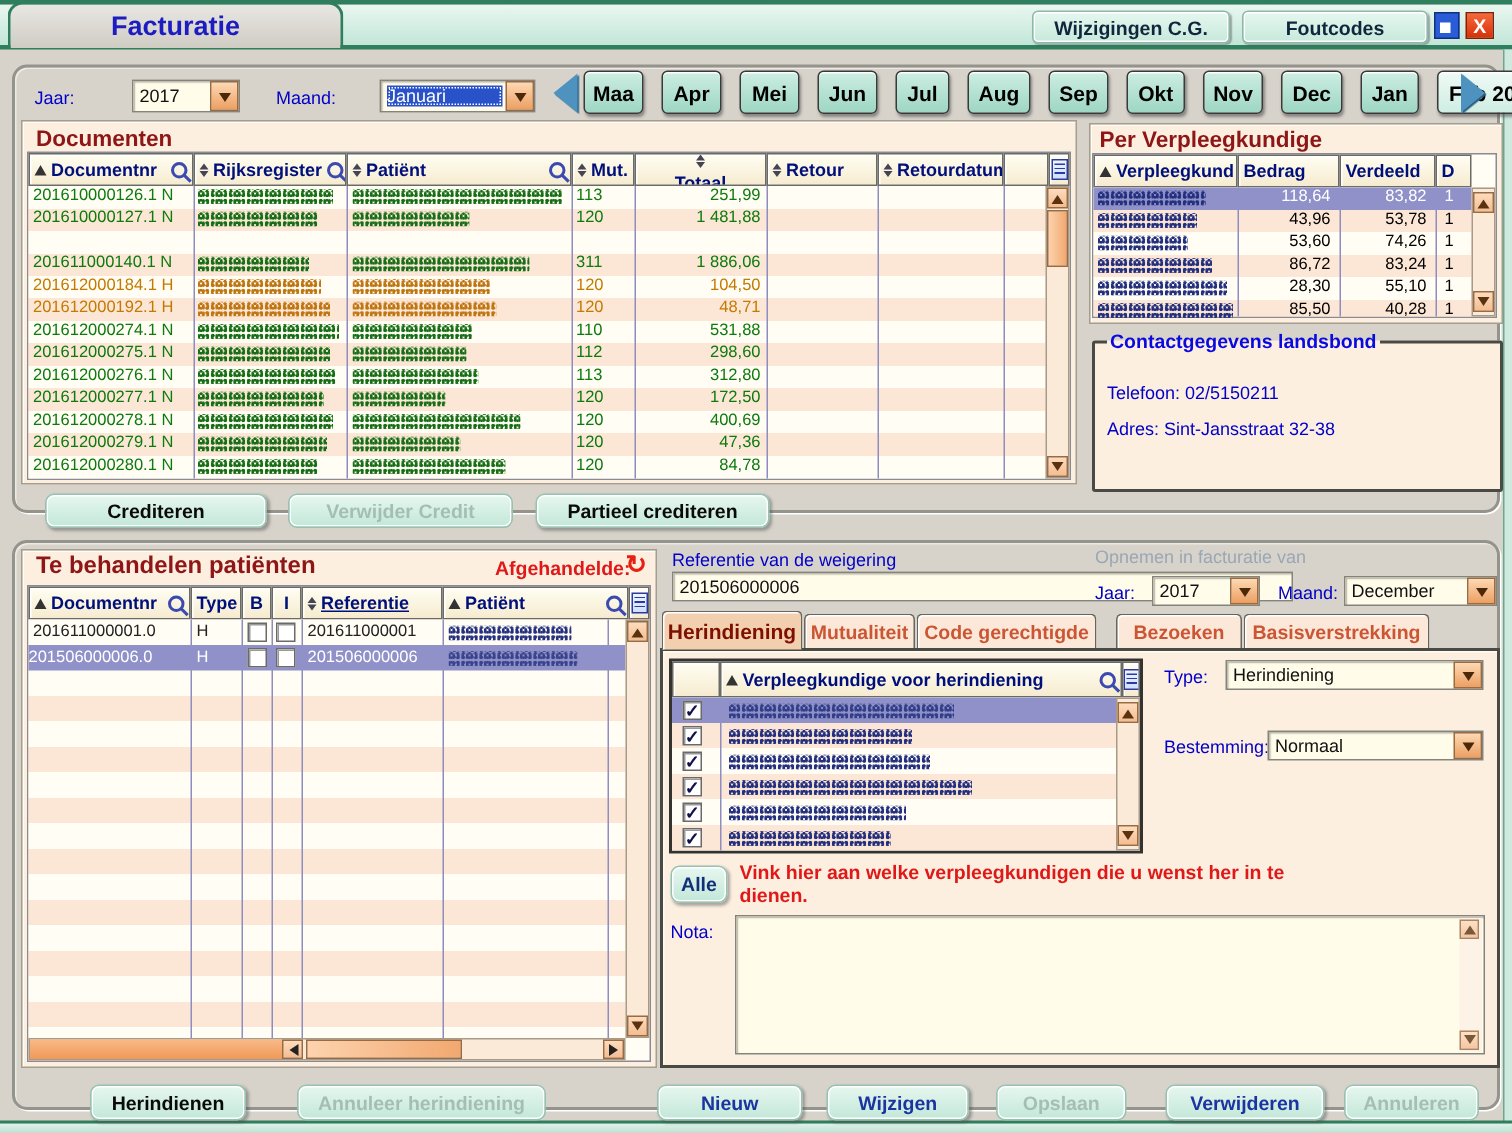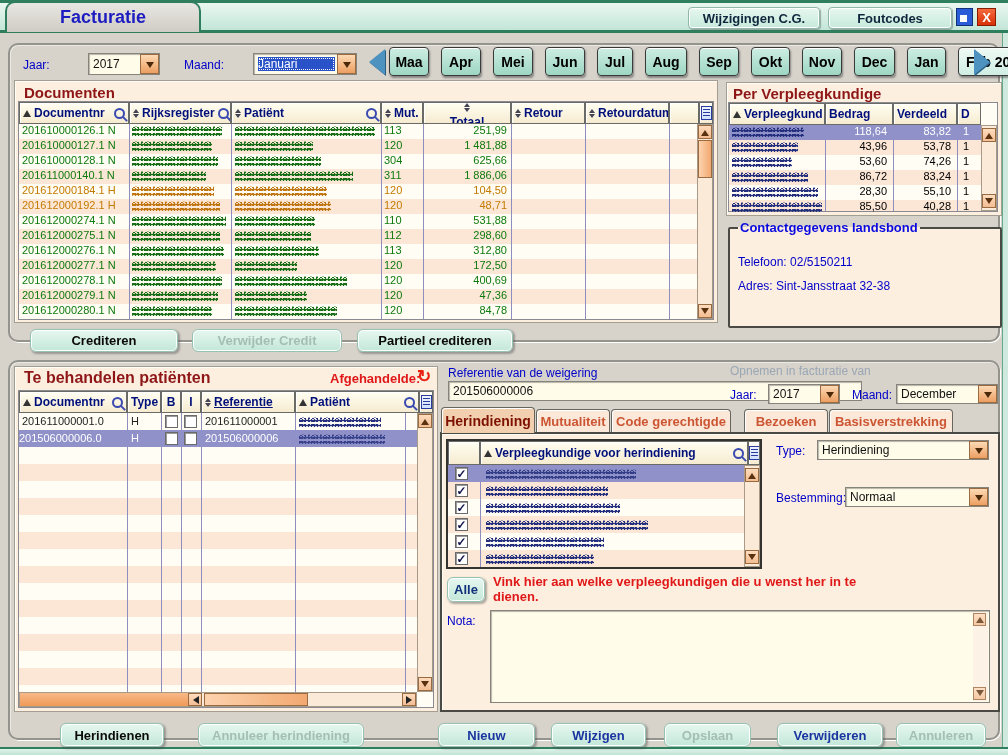--- a/index.html
+++ b/index.html
@@ -1,21 +1,21 @@
 <!DOCTYPE html>
 <html><head>
 <meta charset="utf-8">
 <style>
   html,body{margin:0;padding:0;width:1008px;height:755px;overflow:hidden;
     font-family:"Liberation Sans",sans-serif;background:#d7d3cb;position:relative;}
   .a{position:absolute;box-sizing:border-box;}
   
   #titlebar{left:0;top:0;width:1008px;height:33px;background:linear-gradient(#eaf7f1,#c2e6d8);
     border-top:3px solid #2f7e5e;border-bottom:3px solid #2f7e5e;}
-  #facttab{left:5px;top:1px;width:196px;height:31px;background:linear-gradient(#e9e7e2,#cfccc4);
+  #facttab{left:5px;top:1px;width:224px;height:31px;background:linear-gradient(#e9e7e2,#cfccc4);
     border:2px solid #2f7e5e;border-bottom:none;border-radius:10px 10px 0 0;display:flex;
     align-items:center;justify-content:center;color:#1c1cc0;font-weight:bold;font-size:18px;}
   .winbtn{height:22px;background:linear-gradient(#e7f7f0,#c6e9db);border:1px solid #8fb8a9;
     border-radius:4px;box-shadow:inset 0 0 0 1px #fff,1px 1px 1px rgba(60,60,60,.4);
     display:flex;align-items:center;justify-content:center;font-weight:bold;font-size:13px;color:#10263c;}
   #minbtn{left:956px;top:8px;width:17px;height:18px;background:#2b5cd8;border:1px solid #10307a;}
   #minbtn span{position:absolute;left:3px;bottom:3px;width:7px;height:7px;background:#fff;}
   #closebtn{left:977px;top:8px;width:19px;height:18px;background:linear-gradient(#f46a3c,#d93008);
     border:1px solid #8a1c00;color:#fff;display:flex;align-items:center;justify-content:center;
     font-weight:bold;font-size:13px;}
@@ -260,27 +260,20 @@
         <span class="a cell green" style="left:365px;width:38px;">113</span>
         <span class="a cell green num" style="left:404px;width:84px;">251,99</span>
       </div>
     <div class="a" style="top:15px;height:15px;width:100%;">
         <span class="a cell green" style="left:3px;width:106px;">201610000127.1 N</span>
         <span class="a rd rd-g" style="left:113px;top:2px;width:80px;"></span>
         <span class="a rd rd-g" style="left:216px;top:2px;width:78px;"></span>
         <span class="a cell green" style="left:365px;width:38px;">120</span>
         <span class="a cell green num" style="left:404px;width:84px;">1 481,88</span>
       </div>
-    <div class="a" style="top:30px;height:15px;width:100%;">
-        <span class="a cell green" style="left:3px;width:106px;">201610000128.1 N</span>
-        <span class="a rd rd-g" style="left:113px;top:2px;width:86px;"></span>
-        <span class="a rd rd-g" style="left:216px;top:2px;width:86px;"></span>
-        <span class="a cell green" style="left:365px;width:38px;">304</span>
-        <span class="a cell green num" style="left:404px;width:84px;">625,66</span>
-      </div>
     <div class="a" style="top:45px;height:15px;width:100%;">
         <span class="a cell green" style="left:3px;width:106px;">201611000140.1 N</span>
         <span class="a rd rd-g" style="left:113px;top:2px;width:74px;"></span>
         <span class="a rd rd-g" style="left:216px;top:2px;width:118px;"></span>
         <span class="a cell green" style="left:365px;width:38px;">311</span>
         <span class="a cell green num" style="left:404px;width:84px;">1 886,06</span>
       </div>
     <div class="a" style="top:60px;height:15px;width:100%;">
         <span class="a cell orange" style="left:3px;width:106px;">201612000184.1 H</span>
         <span class="a rd rd-o" style="left:113px;top:2px;width:82px;"></span>

